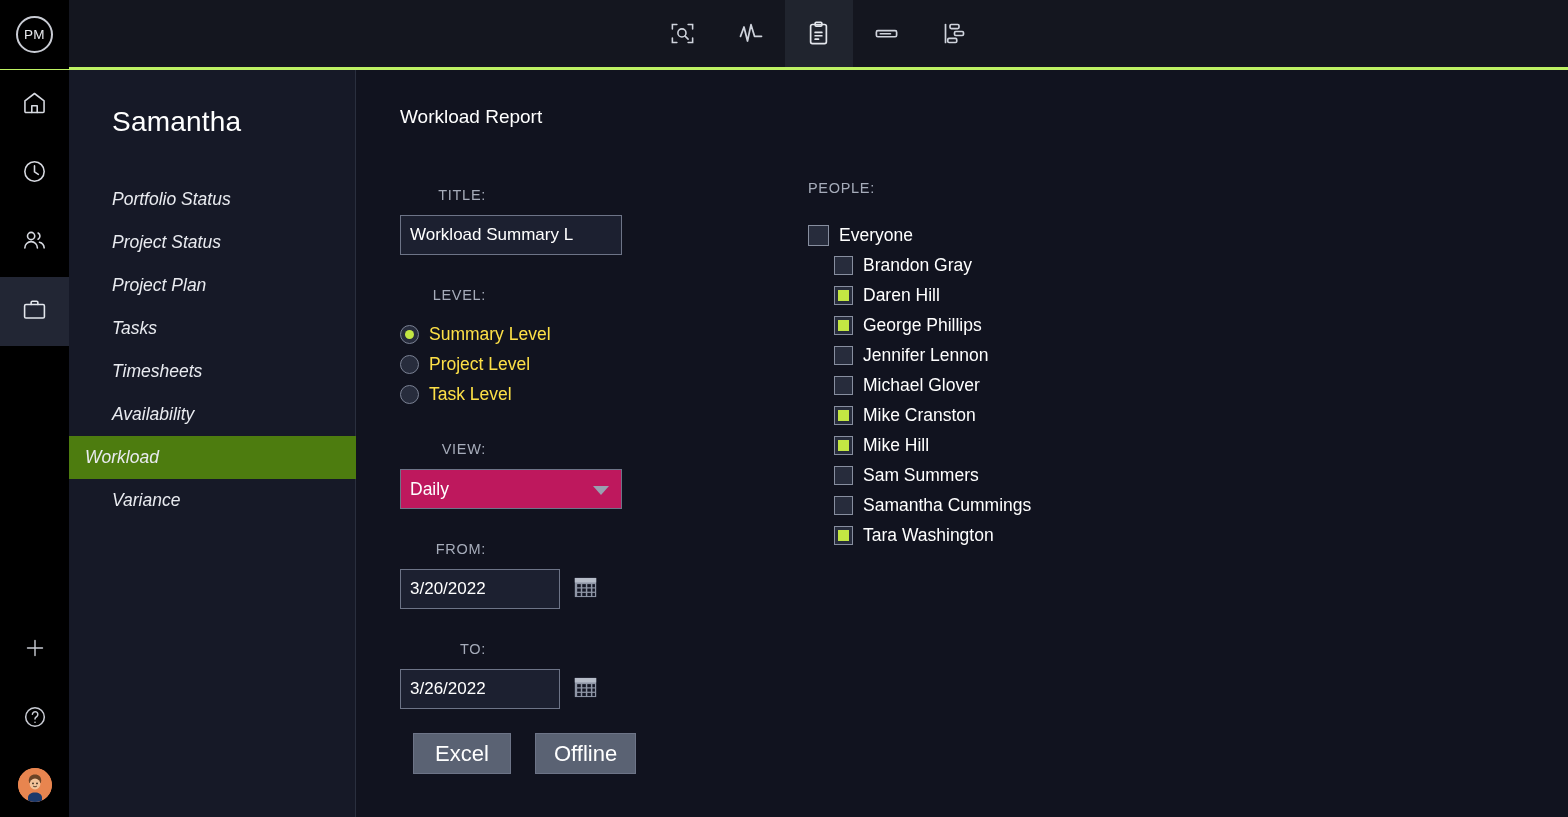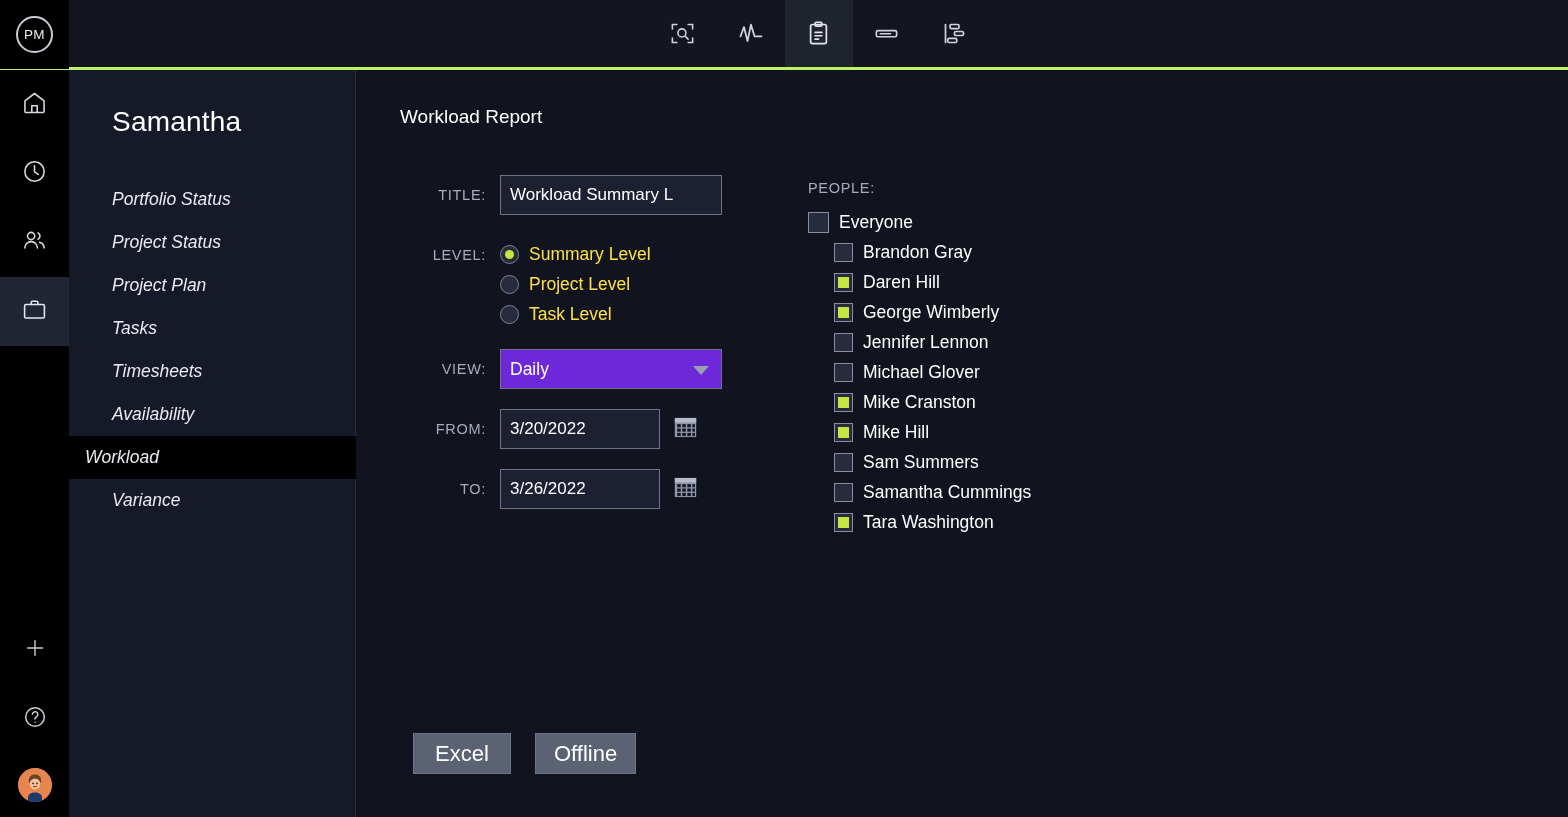--- a/index.html
+++ b/index.html
@@ -59,31 +59,31 @@
   }
   .reports-title {
     position: absolute; left: 43px; top: 36px;
     font-size: 28px; color: #ffffff; font-weight: 400; letter-spacing: .2px;
   }
   .reports-list { position: absolute; left: 0; top: 108px; width: 287px; font-style: italic; }
   .report-item {
     height: 43px; display: flex; align-items: center;
     padding-left: 43px; font-size: 17.5px; color: #e9ebf0; cursor: pointer;
   }
-  .report-item.active { background: #000000; padding-left: 16px; }
+  .report-item.active { background: #4d7c0f; padding-left: 16px; }
 
   
   .main { position: absolute; left: 356px; top: 70px; width: 1212px; height: 747px; background: #11131f; }
   .main-title {
     position: absolute; left: 44px; top: 36px;
     font-size: 19px; color: #ffffff; font-weight: 400;
   }
 
   .form { position: absolute; left: 44px; top: 105px; width: 350px; }
-  .form-row { display: flex; align-items: flex-start; margin-bottom: 0; }
+  .form-row { display: flex; align-items: flex-start; margin-bottom: 0; flex-direction: column; }
   .form-label {
     width: 100px; text-align: right; padding-right: 14px;
     font-size: 14.5px; color: #a6acba; letter-spacing: .7px;
     line-height: 40px; flex: none;
   }
   .text-input {
     width: 222px; height: 40px; background: #1c2030;
     border: 1px solid #6d7487; color: #ffffff;
     font-size: 17px; font-family: "Liberation Sans", sans-serif;
     padding: 0 9px; outline: none;
@@ -96,37 +96,37 @@
     width: 19px; height: 19px; border-radius: 50%;
     background: #272c3c; border: 1px solid #7b8294;
     margin-right: 10px; flex: none;
     display: flex; align-items: center; justify-content: center;
   }
   .radio .dot { width: 9px; height: 9px; border-radius: 50%; background: #c3e643; display: none; }
   .radio.checked .dot { display: block; }
   .radio-label { font-size: 17.5px; color: #fde047; }
 
   .select-wrap {
-    width: 222px; height: 40px; background: #6d28d9; border: 1px solid #6d7487;
+    width: 222px; height: 40px; background: #be185d; border: 1px solid #6d7487;
     position: relative; display: flex; align-items: center; cursor: pointer;
   }
   .select-value { font-size: 17.5px; color: #ffffff; padding-left: 9px; }
   .select-arrow {
     position: absolute; right: 12px; top: 50%; margin-top: -3px;
     width: 0; height: 0; border-left: 8px solid transparent; border-right: 8px solid transparent;
     border-top: 9px solid #99a0b0;
   }
 
   .date-wrap { display: flex; align-items: center; }
   .date-input { width: 160px; }
   .cal-icon { margin-left: 12px; cursor: pointer; }
 
   
   .people { position: absolute; left: 452px; top: 110px; }
-  .people-label { font-size: 14.5px; color: #a6acba; letter-spacing: .7px; margin-bottom: 11px; }
+  .people-label { font-size: 14.5px; color: #a6acba; letter-spacing: .7px; margin-bottom: 24px; }
   .person-line { display: flex; align-items: center; height: 30px; cursor: pointer; }
   .person-line.indent { padding-left: 26px; }
   .cbox {
     width: 19px; height: 19px; background: #272c3c; border: 1px solid #878e9f;
     margin-right: 10px; flex: none; display: flex; align-items: center; justify-content: center;
   }
   .cbox.big { width: 21px; height: 21px; }
   .cbox .fill { width: 11px; height: 11px; background: #c3e643; display: none; }
   .cbox.checked .fill { display: block; }
   .person-name { font-size: 17.5px; color: #ffffff; }
@@ -424,21 +424,21 @@
       <div class="person-line indent">
         <span class="cbox checked">
             <span class="fill"></span>
           </span>
         <span class="person-name">Daren Hill</span>
       </div>
       <div class="person-line indent">
         <span class="cbox checked">
             <span class="fill"></span>
           </span>
-        <span class="person-name">George Wimberly</span>
+        <span class="person-name">George Phillips</span>
       </div>
       <div class="person-line indent">
         <span class="cbox"></span>
         <span class="person-name">Jennifer Lennon</span>
       </div>
       <div class="person-line indent">
         <span class="cbox"></span>
         <span class="person-name">Michael Glover</span>
       </div>
       <div class="person-line indent">

